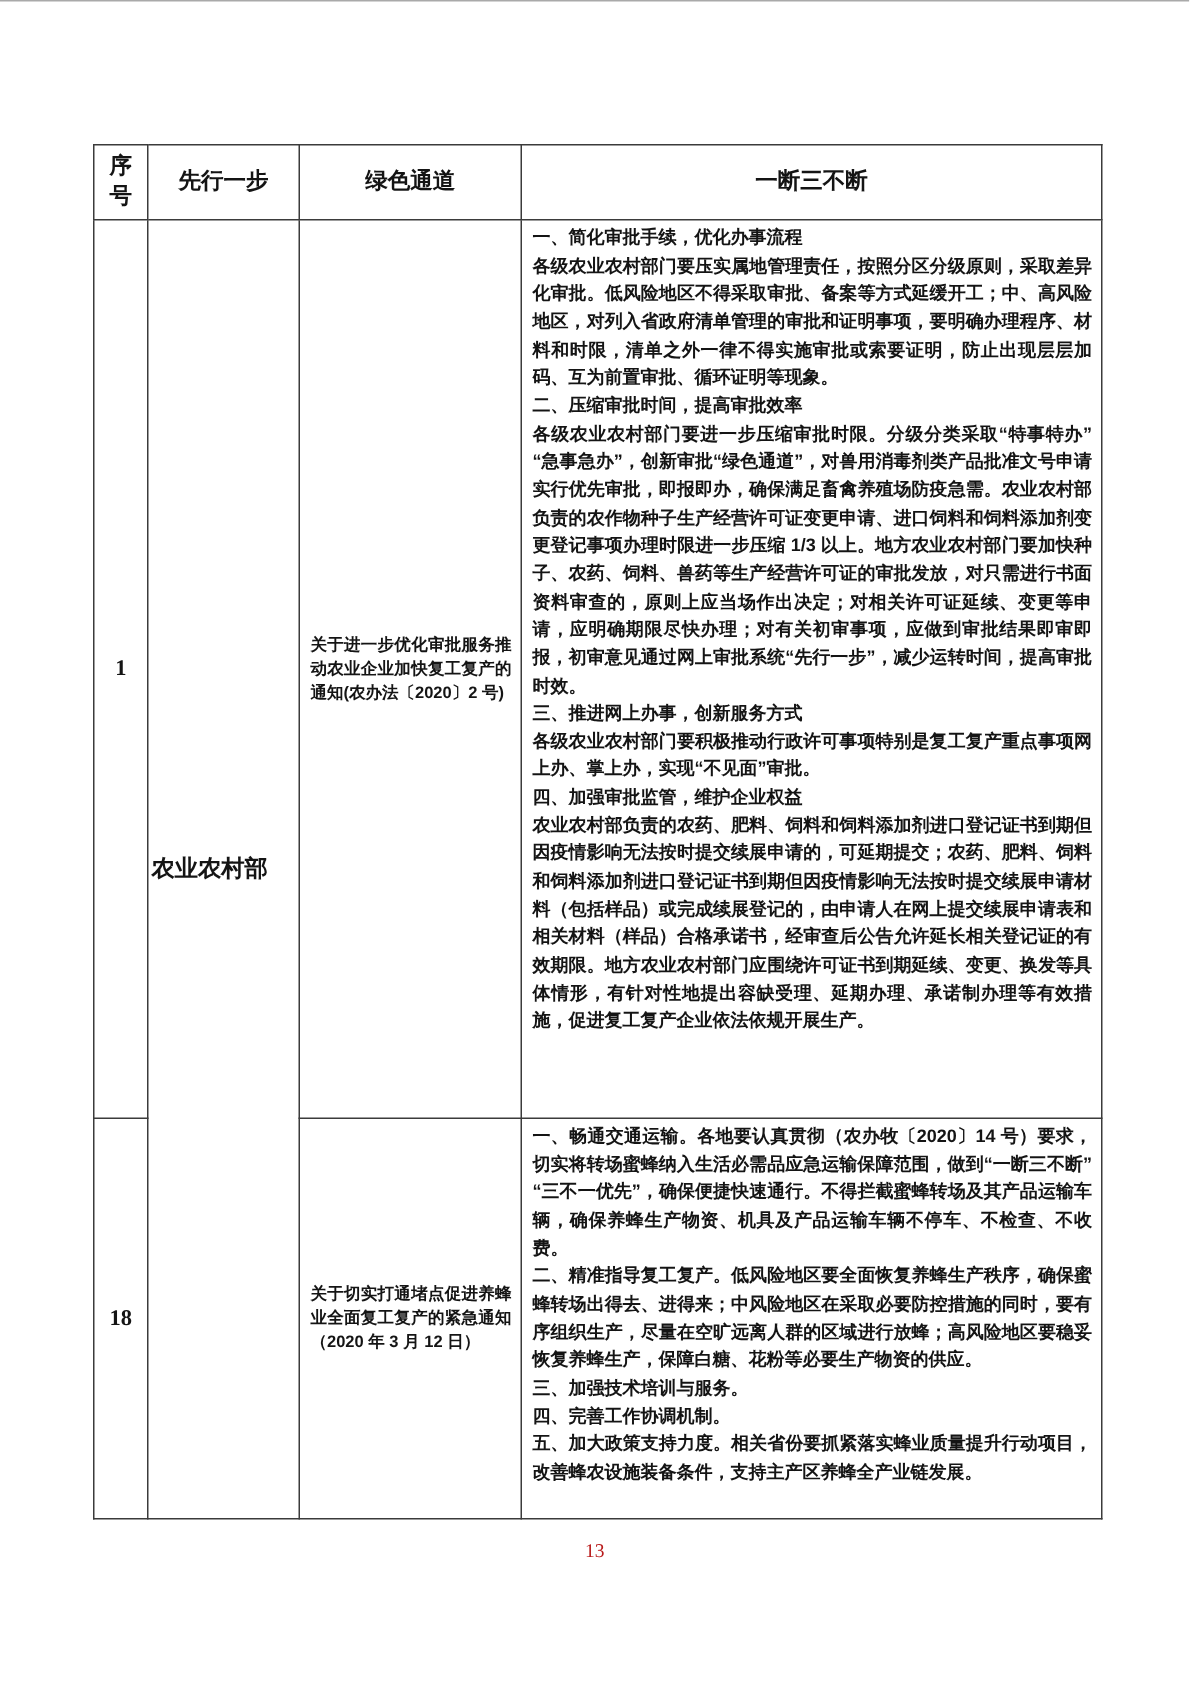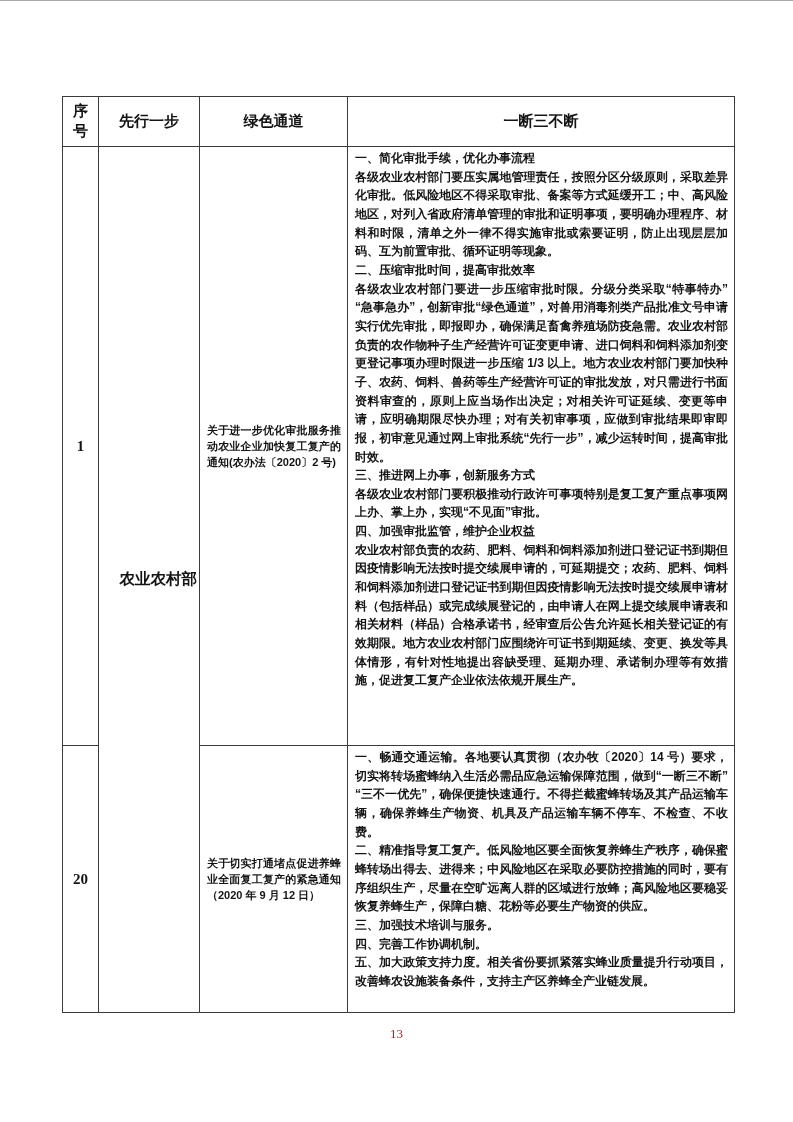--- a/index.html
+++ b/index.html
@@ -53,21 +53,21 @@
     line-height: 1.35;
   }
   .cell-index {
     text-align: center;
     vertical-align: middle;
     font-family: "Liberation Serif", serif;
     font-size: 15px;
     font-weight: bold;
   }
   .cell-agency {
-    text-align: right;
+    text-align: left;
     vertical-align: middle;
     font-size: 15.5px;
     padding: 2px;
   }
   .cell-docname {
     text-align: justify;
     vertical-align: middle;
     font-size: 11px;
     line-height: 16px;
     padding: 2px 6px 2px 7px;
@@ -122,22 +122,22 @@
 各级农业农村部门要压实属地管理责任，按照分区分级原则，采取差异化审批。低风险地区不得采取审批、备案等方式延缓开工；中、高风险地区，对列入省政府清单管理的审批和证明事项，要明确办理程序、材料和时限，清单之外一律不得实施审批或索要证明，防止出现层层加码、互为前置审批、循环证明等现象。
 二、压缩审批时间，提高审批效率
 各级农业农村部门要进一步压缩审批时限。分级分类采取“特事特办”“急事急办”，创新审批“绿色通道”，对兽用消毒剂类产品批准文号申请实行优先审批，即报即办，确保满足畜禽养殖场防疫急需。农业农村部负责的农作物种子生产经营许可证变更申请、进口饲料和饲料添加剂变更登记事项办理时限进一步压缩 1/3 以上。地方农业农村部门要加快种子、农药、饲料、兽药等生产经营许可证的审批发放，对只需进行书面资料审查的，原则上应当场作出决定；对相关许可证延续、变更等申请，应明确期限尽快办理；对有关初审事项，应做到审批结果即审即报，初审意见通过网上审批系统“先行一步”，减少运转时间，提高审批时效。
 三、推进网上办事，创新服务方式
 各级农业农村部门要积极推动行政许可事项特别是复工复产重点事项网上办、掌上办，实现“不见面”审批。
 四、加强审批监管，维护企业权益
 农业农村部负责的农药、肥料、饲料和饲料添加剂进口登记证书到期但因疫情影响无法按时提交续展申请的，可延期提交；农药、肥料、饲料和饲料添加剂进口登记证书到期但因疫情影响无法按时提交续展申请材料（包括样品）或完成续展登记的，由申请人在网上提交续展申请表和相关材料（样品）合格承诺书，经审查后公告允许延长相关登记证的有效期限。地方农业农村部门应围绕许可证书到期延续、变更、换发等具体情形，有针对性地提出容缺受理、延期办理、承诺制办理等有效措施，促进复工复产企业依法依规开展生产。</td>
       </tr>
 
       <tr class="row-18">
-        <td class="cell-index">20</td>
-        <td class="cell-docname">关于切实打通堵点促进养蜂业全面复工复产的紧急通知（2020 年 9 月 12 日）</td>
+        <td class="cell-index">18</td>
+        <td class="cell-docname">关于切实打通堵点促进养蜂业全面复工复产的紧急通知（2020 年 3 月 12 日）</td>
         <td class="cell-content">一、畅通交通运输。各地要认真贯彻（农办牧〔2020〕14 号）要求，切实将转场蜜蜂纳入生活必需品应急运输保障范围，做到“一断三不断”“三不一优先”，确保便捷快速通行。不得拦截蜜蜂转场及其产品运输车辆，确保养蜂生产物资、机具及产品运输车辆不停车、不检查、不收费。
 二、精准指导复工复产。低风险地区要全面恢复养蜂生产秩序，确保蜜蜂转场出得去、进得来；中风险地区在采取必要防控措施的同时，要有序组织生产，尽量在空旷远离人群的区域进行放蜂；高风险地区要稳妥恢复养蜂生产，保障白糖、花粉等必要生产物资的供应。
 三、加强技术培训与服务。
 四、完善工作协调机制。
 五、加大政策支持力度。相关省份要抓紧落实蜂业质量提升行动项目，改善蜂农设施装备条件，支持主产区养蜂全产业链发展。</td>
       </tr>
     </tbody>
   </table>
 
   <div class="page-number">13</div>

